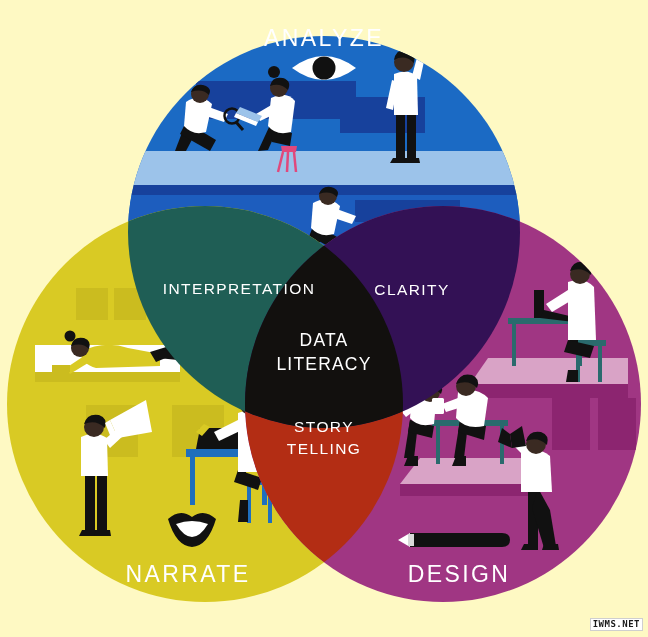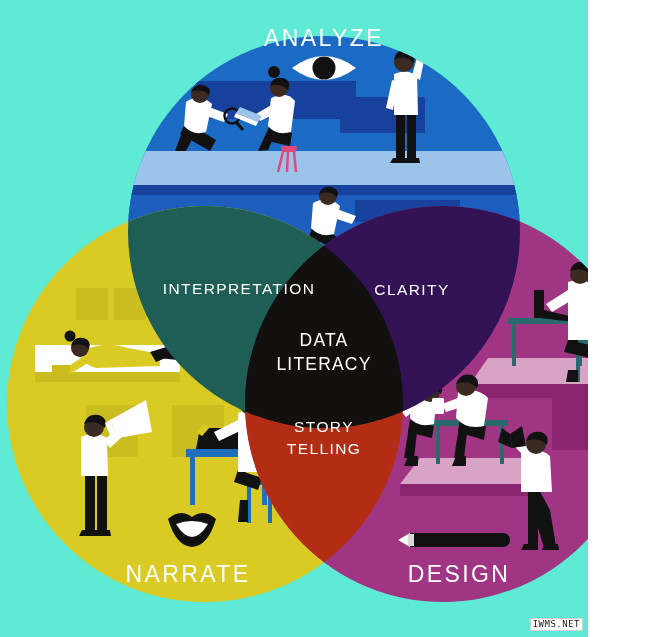--- a/index.html
+++ b/index.html
@@ -6,23 +6,23 @@
   html, body {
     margin: 0;
     padding: 0;
     background: #ffffff;
   }
   body {
     font-family: "Liberation Sans", sans-serif;
   }
   #stage {
     position: relative;
-    width: 588px;
+    width: 648px;
     height: 637px;
-    background: #5eead4;
+    background: #fef9c3;
     overflow: hidden;
   }
   #venn-svg {
     position: absolute;
     left: 0;
     top: 0;
     width: 648px;
     height: 637px;
     display: block;
   }
@@ -45,21 +45,21 @@
   .center-label {
     font-size: 17.5px;
     letter-spacing: 1.2px;
   }
   #watermark {
     position: absolute;
     right: 5px;
     bottom: 6px;
     font-family: "DejaVu Sans Mono", monospace;
     font-size: 9px;
-    font-weight: normal;
+    font-weight: bold;
     letter-spacing: 0.5px;
     color: #1a1a1a;
     background: #ffffff;
     padding: 1px 2px;
     border: 1px solid #cfcfcf;
     line-height: 1;
     user-select: none;
   }
 </style>
 </head>

